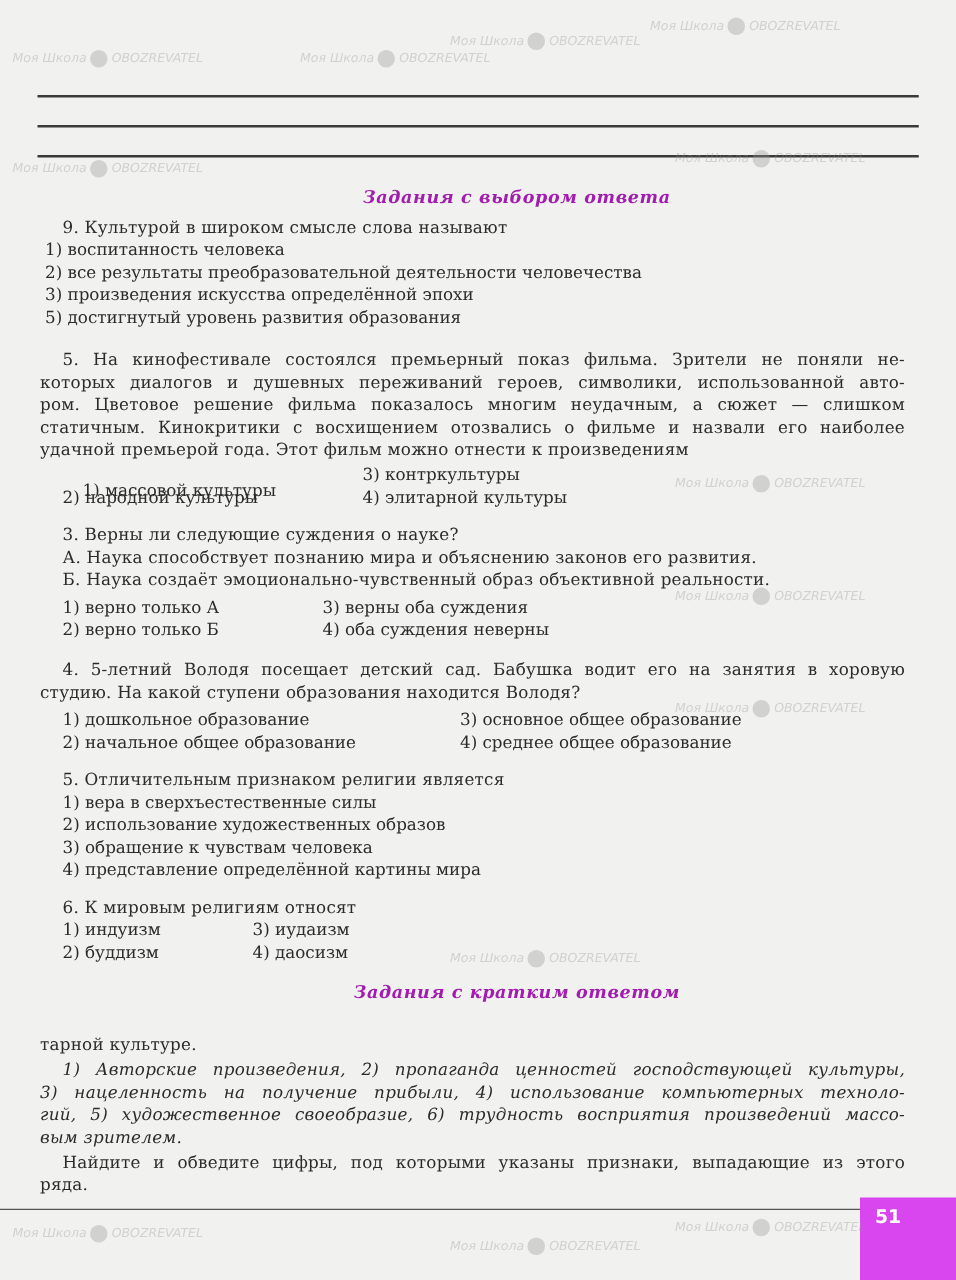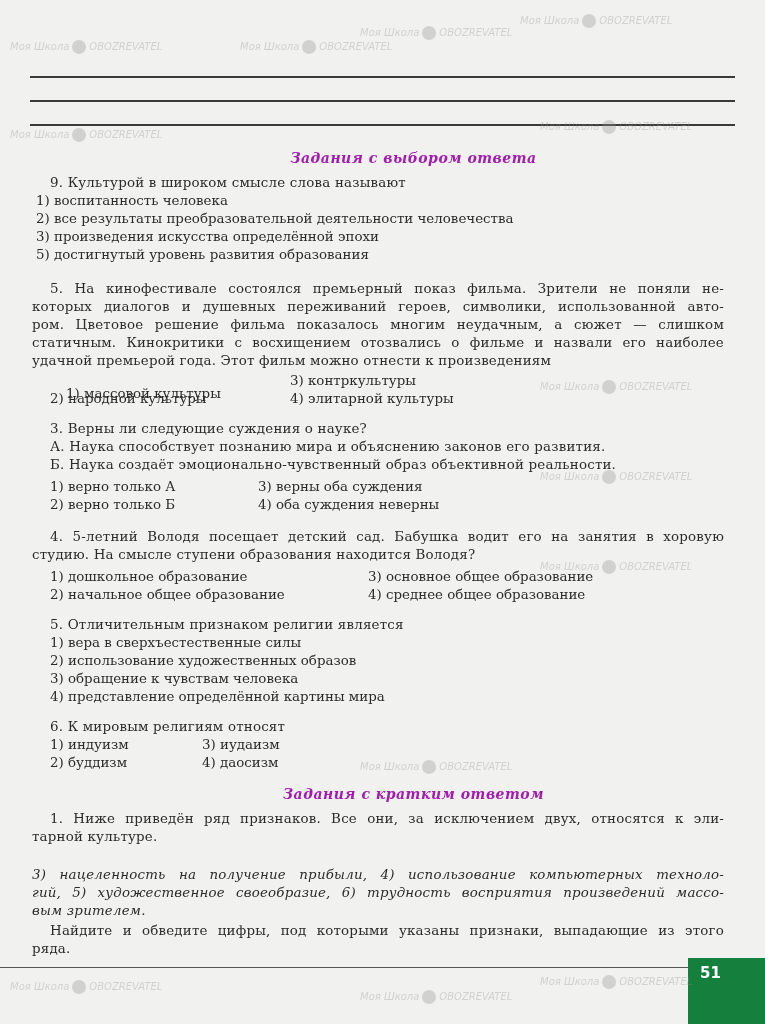--- a/index.html
+++ b/index.html
@@ -20,21 +20,21 @@
   }
   .line {
     position:absolute; font-size:13.4px; white-space:nowrap; line-height:18px;
     letter-spacing:0.2px;
   }
   .line.just { width:703px; text-align:justify; text-align-last:justify; }
   .italic { font-style:italic; }
   .opt { position:absolute; font-size:13.4px; white-space:nowrap; line-height:18px; }
   .pagenum {
     position:absolute; left:688px; top:958px; width:77px; height:66px;
-    background:#15803d;
+    background:#d946ef;
   }
   .pagenum span {
     position:absolute; left:12px; top:6px; color:#fff; font-weight:bold;
     font-family:"DejaVu Sans","Liberation Sans",sans-serif; font-size:15px;
   }
   .footer-line { position:absolute; left:0; top:967px; width:688px; height:1px; background:#555; }
   .wm {
     position:absolute; font-family:"DejaVu Sans","Liberation Sans",sans-serif;
     font-size:10px; color:rgba(150,150,150,0.35); white-space:nowrap; font-style:italic;
     pointer-events:none;
@@ -73,42 +73,42 @@
 
   <div class="line" style="left:50px; top:420px;">3. Верны ли следующие суждения о науке?</div>
   <div class="line" style="left:50px; top:438px;">А. Наука способствует познанию мира и объяснению законов его развития.</div>
   <div class="line" style="left:50px; top:456px;">Б. Наука создаёт эмоционально-чувственный образ объективной реальности.</div>
   <div class="opt" style="left:50px; top:478px;">1) верно только А</div>
   <div class="opt" style="left:50px; top:496px;">2) верно только Б</div>
   <div class="opt" style="left:258px; top:478px;">3) верны оба суждения</div>
   <div class="opt" style="left:258px; top:496px;">4) оба суждения неверны</div>
 
   <div class="line just" style="left:36px; top:528px; width:688px; padding-left:14px; box-sizing:border-box;">4. 5-летний Володя посещает детский сад. Бабушка водит его на занятия в хоровую</div>
-  <div class="line" style="left:32px; top:546px;">студию. На смысле ступени образования находится Володя?</div>
+  <div class="line" style="left:32px; top:546px;">студию. На какой ступени образования находится Володя?</div>
   <div class="opt" style="left:50px; top:568px;">1) дошкольное образование</div>
   <div class="opt" style="left:50px; top:586px;">2) начальное общее образование</div>
   <div class="opt" style="left:368px; top:568px;">3) основное общее образование</div>
   <div class="opt" style="left:368px; top:586px;">4) среднее общее образование</div>
 
   <div class="line" style="left:50px; top:616px;">5. Отличительным признаком религии является</div>
   <div class="opt" style="left:50px; top:634px;">1) вера в сверхъестественные силы</div>
   <div class="opt" style="left:50px; top:652px;">2) использование художественных образов</div>
   <div class="opt" style="left:50px; top:670px;">3) обращение к чувствам человека</div>
   <div class="opt" style="left:50px; top:688px;">4) представление определённой картины мира</div>
 
   <div class="line" style="left:50px; top:718px;">6. К мировым религиям относят</div>
   <div class="opt" style="left:50px; top:736px;">1) индуизм</div>
   <div class="opt" style="left:50px; top:754px;">2) буддизм</div>
   <div class="opt" style="left:202px; top:736px;">3) иудаизм</div>
   <div class="opt" style="left:202px; top:754px;">4) даосизм</div>
 
   <div class="section-title" style="top:786px;">Задания с кратким ответом</div>
 
-  <div class="line just" style="left:36px; top:810px; width:688px; padding-left:14px; box-sizing:border-box;">1. Ниже приведён ряд признаков. Все они, за исключением двух, относятся к эли-</div>
   <div class="line" style="left:32px; top:828px;">тарной культуре.</div>
+  <div class="line just italic" style="left:36px; top:848px; width:688px; padding-left:14px; box-sizing:border-box;">1) Авторские произведения, 2) пропаганда ценностей господствующей культуры,</div>
   <div class="line just italic" style="left:32px; top:866px; width:692px;">3) нацеленность на получение прибыли, 4) использование компьютерных техноло-</div>
   <div class="line just italic" style="left:32px; top:884px; width:692px;">гий, 5) художественное своеобразие, 6) трудность восприятия произведений массо-</div>
   <div class="line italic" style="left:32px; top:902px;">вым зрителем.</div>
   <div class="line just" style="left:36px; top:922px; width:688px; padding-left:14px; box-sizing:border-box;">Найдите и обведите цифры, под которыми указаны признаки, выпадающие из этого</div>
   <div class="line" style="left:32px; top:940px;">ряда.</div>
 
   <div class="footer-line"></div>
   <div class="pagenum">
     <span>51</span>
   </div>

